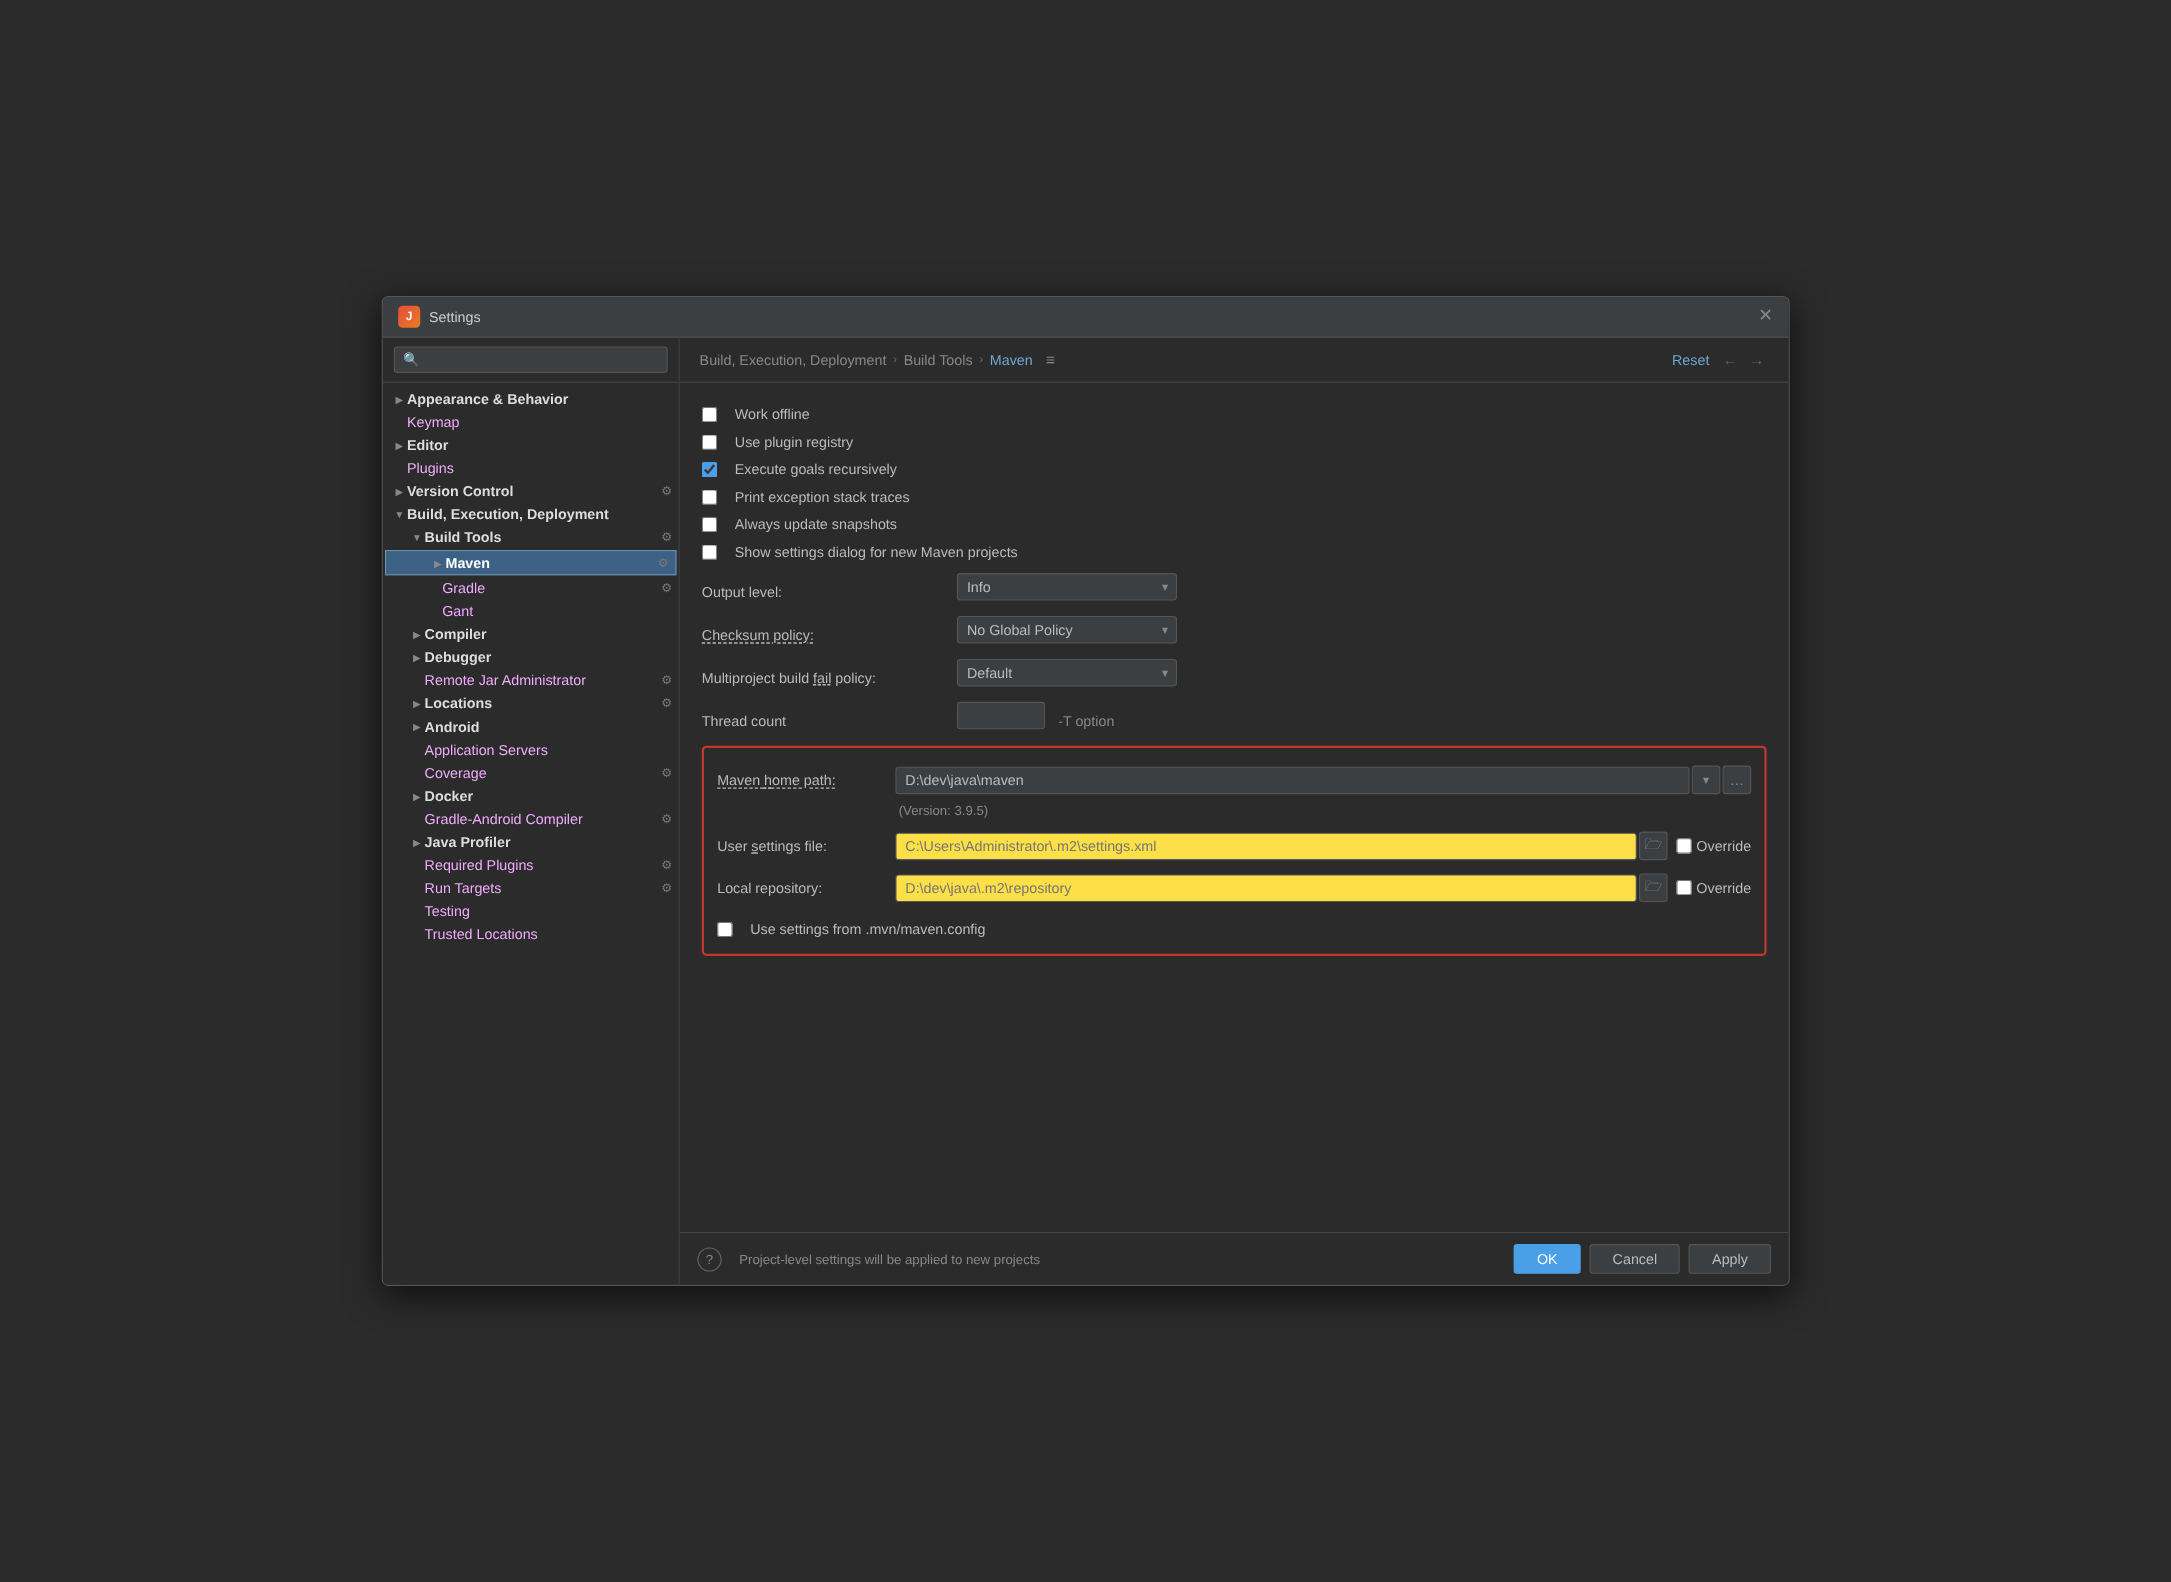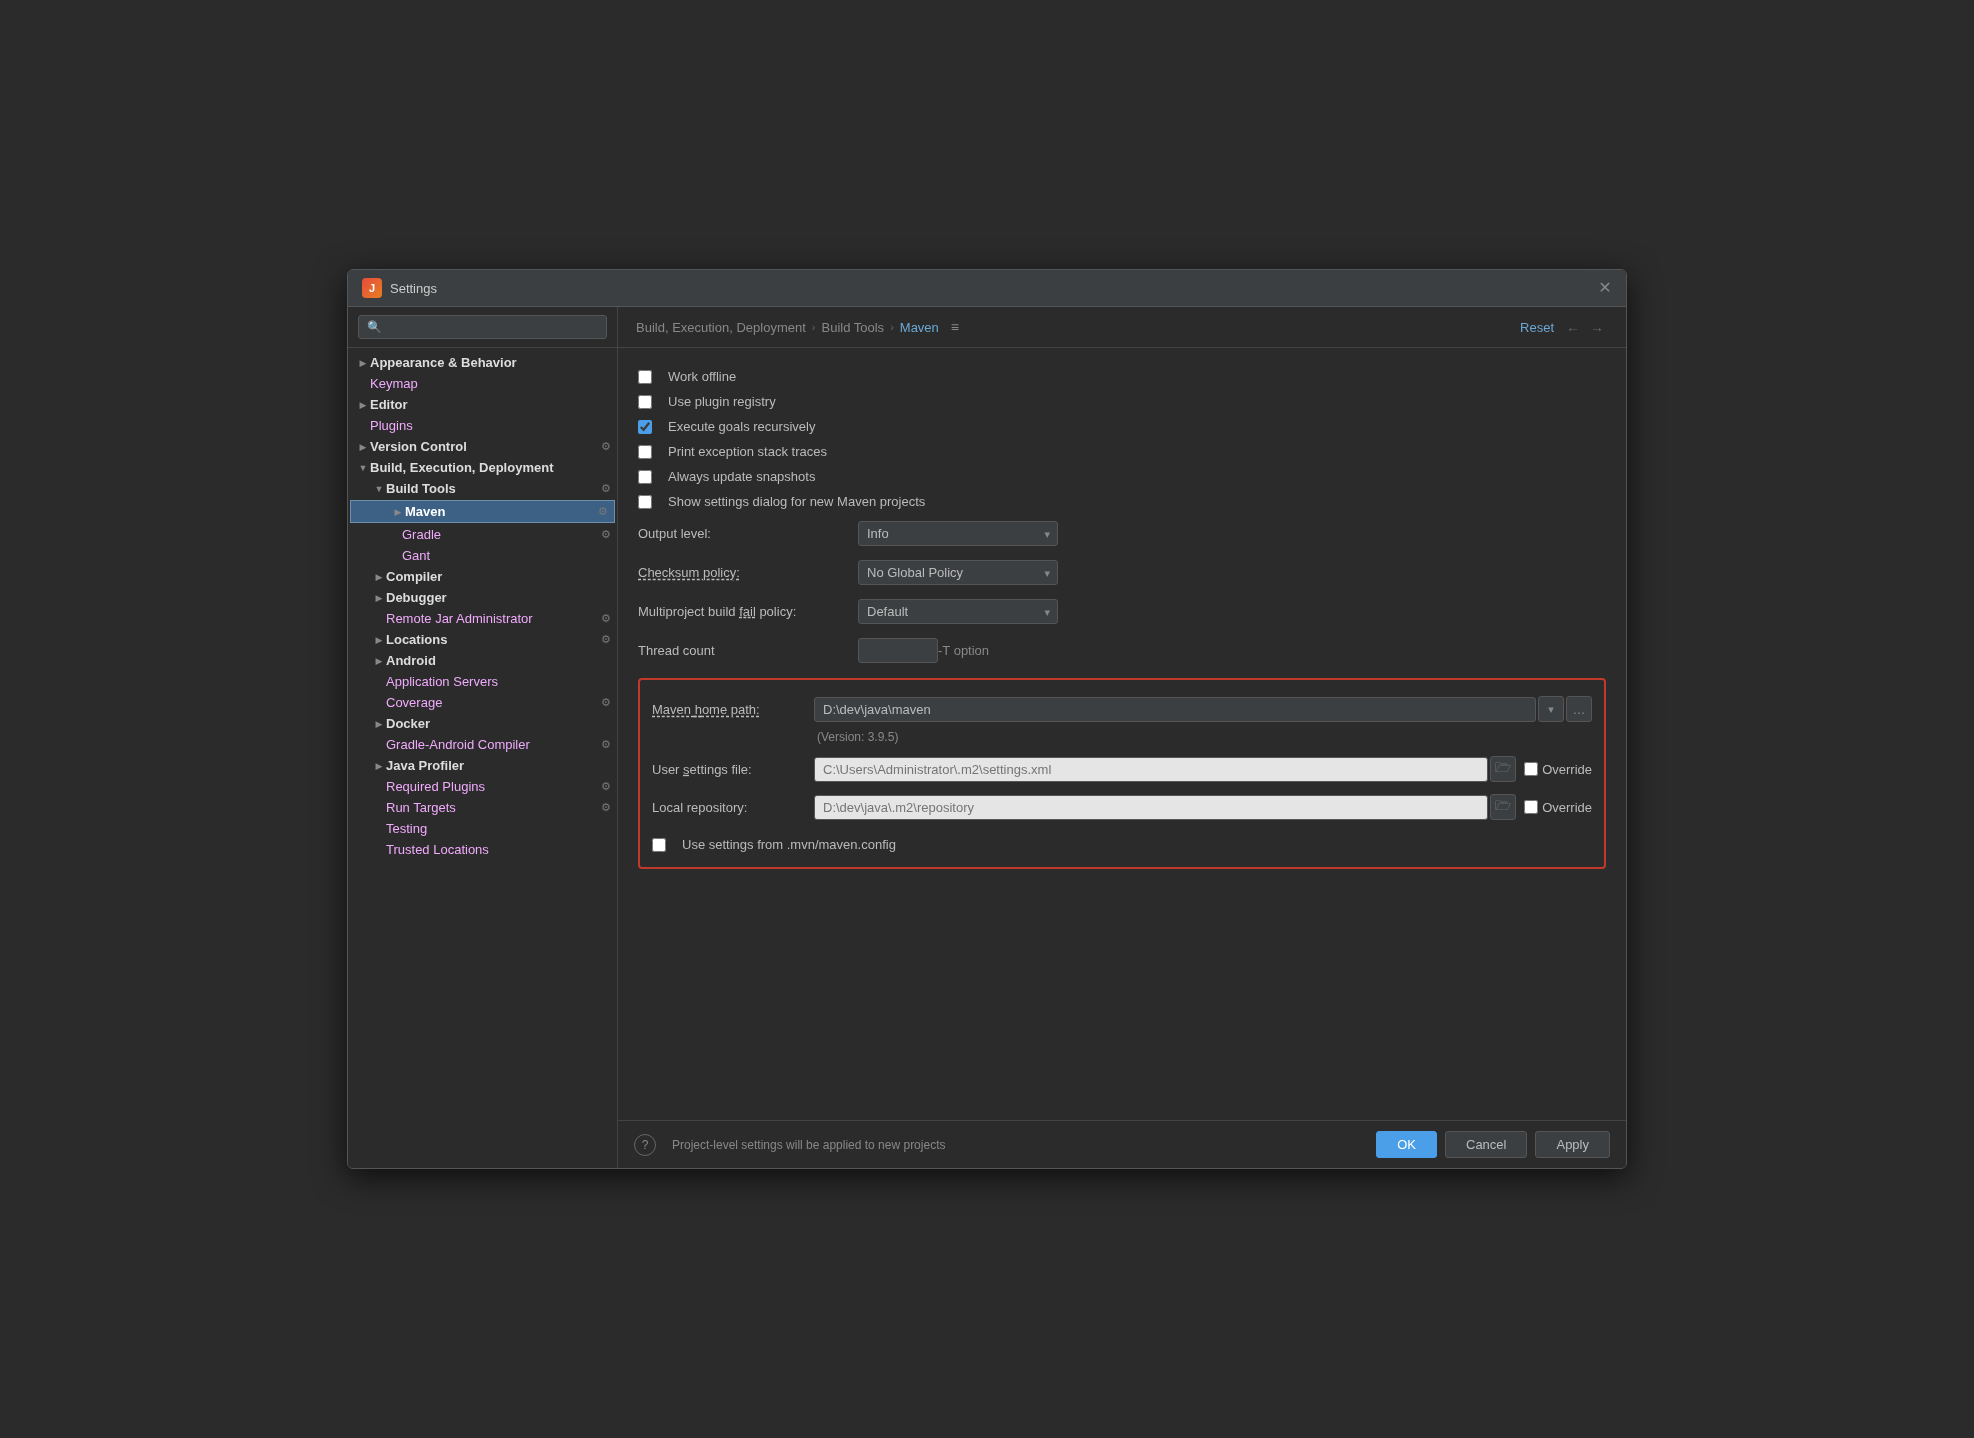--- a/index.html
+++ b/index.html
@@ -223,23 +223,23 @@
       cursor: pointer;
     }
     .checkbox-label {
       color: #bbb;
       font-size: 13px;
       cursor: pointer;
     }
     
     .form-row {
       display: flex;
-      align-items: center;
+      align-items: flex-end;
       padding: 7px 0;
-      gap: 0;
+      gap: 12px;
     }
     .form-label {
       color: #bbb;
       font-size: 13px;
       min-width: 220px;
     }
     .form-label.underline {
       text-decoration: underline;
       text-decoration-style: dashed;
       text-underline-offset: 2px;
@@ -312,21 +312,21 @@
       background: #3c3f41;
       border: 1px solid #555;
       color: #bbb;
       padding: 4px 8px;
       border-radius: 3px;
       font-size: 13px;
       outline: none;
     }
     .path-input.dimmed {
       color: #666;
-      background: #e5e5e5;
+      background: #fde047;
     }
     .path-dropdown-btn {
       width: 26px;
       height: 26px;
       background: #3c3f41;
       border: 1px solid #555;
       color: #888;
       cursor: pointer;
       display: flex;
       align-items: center;

